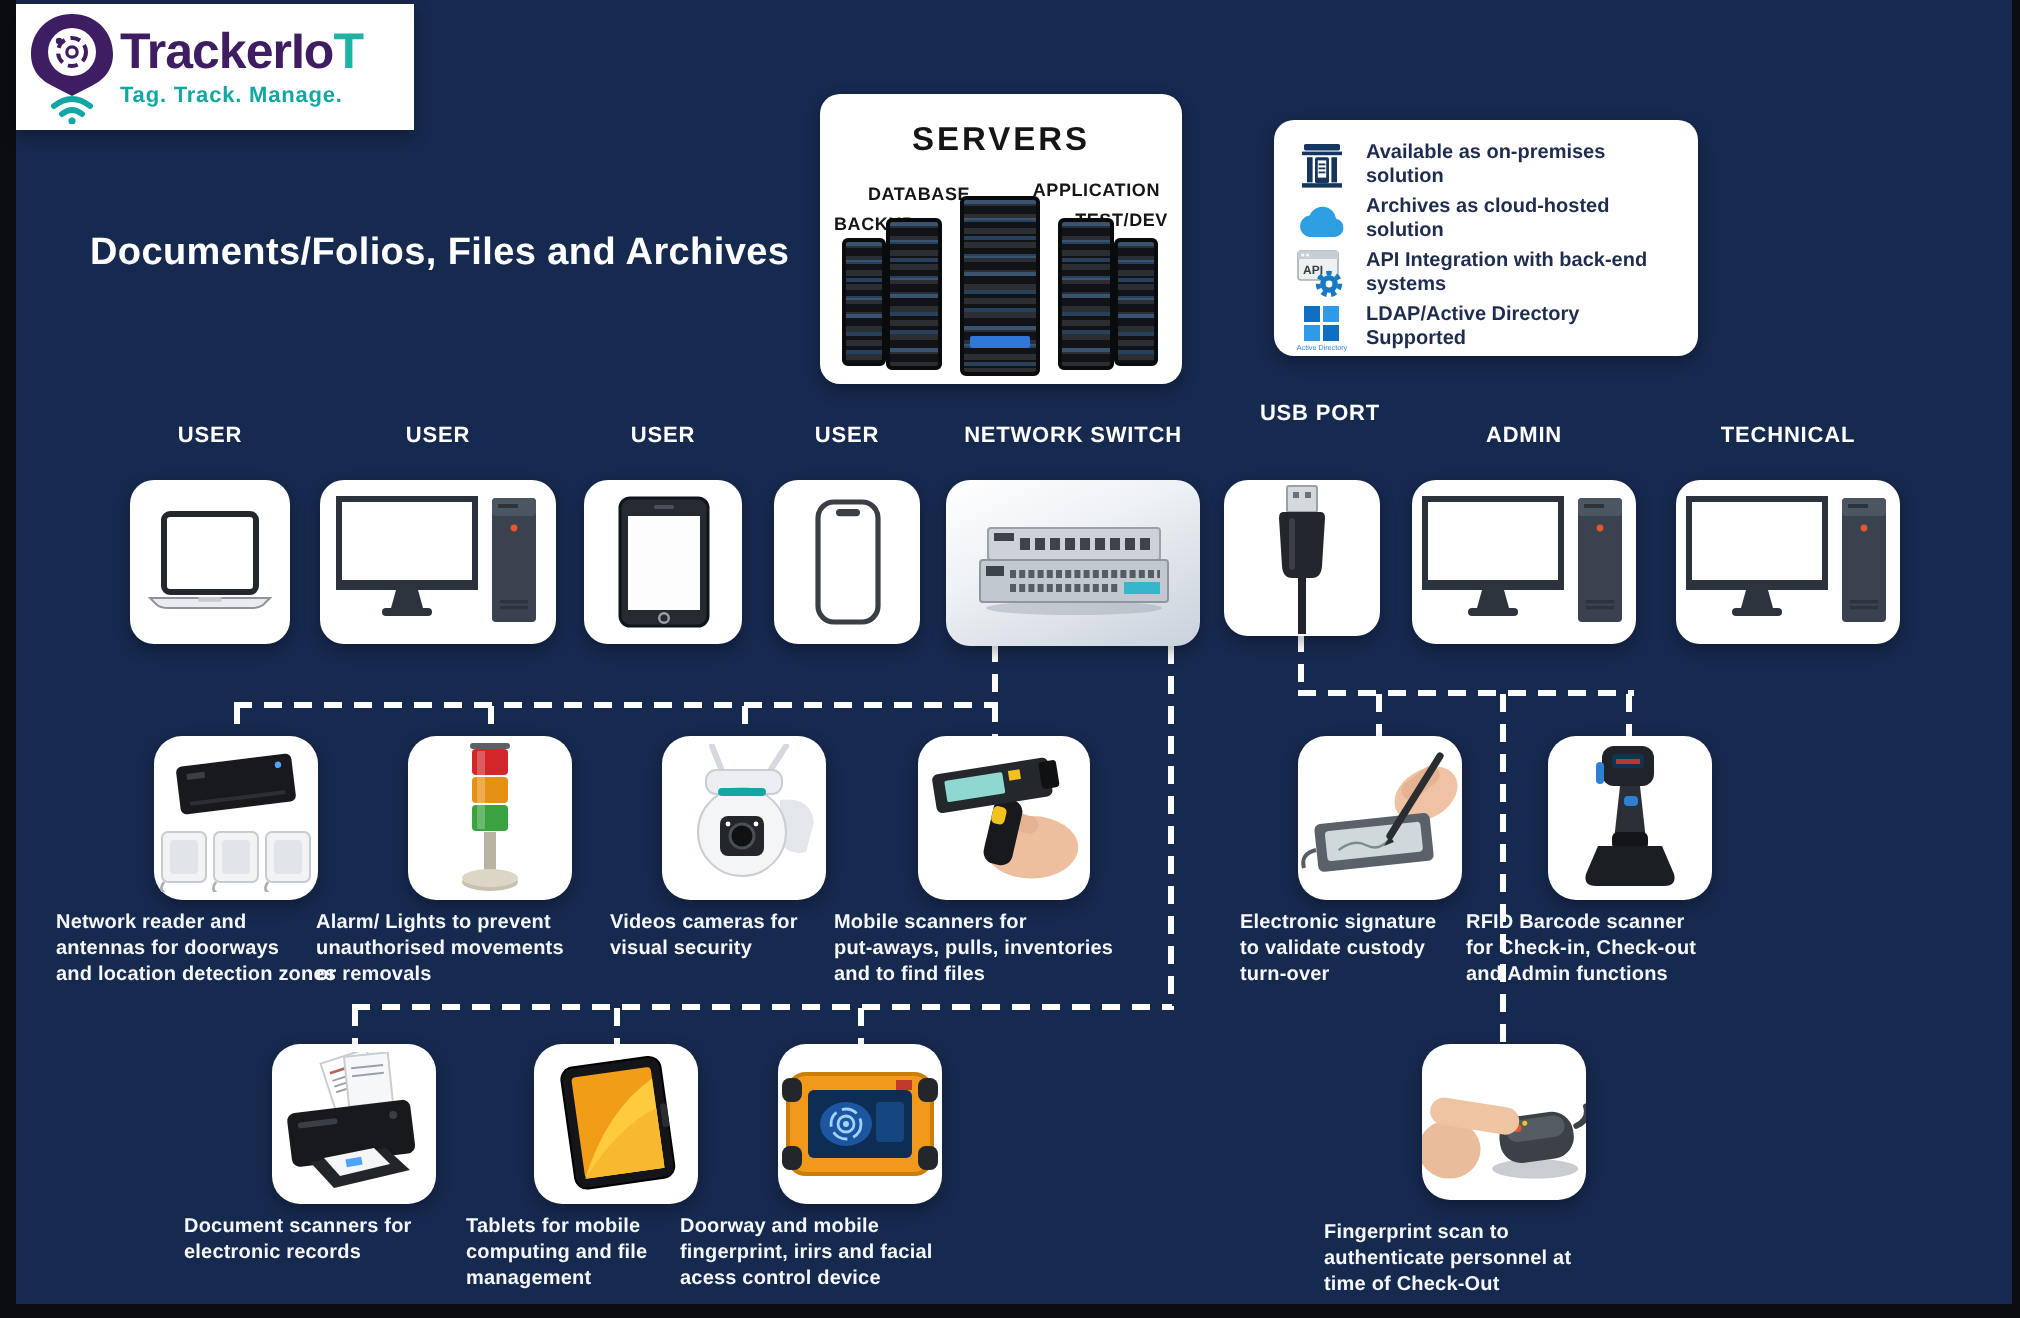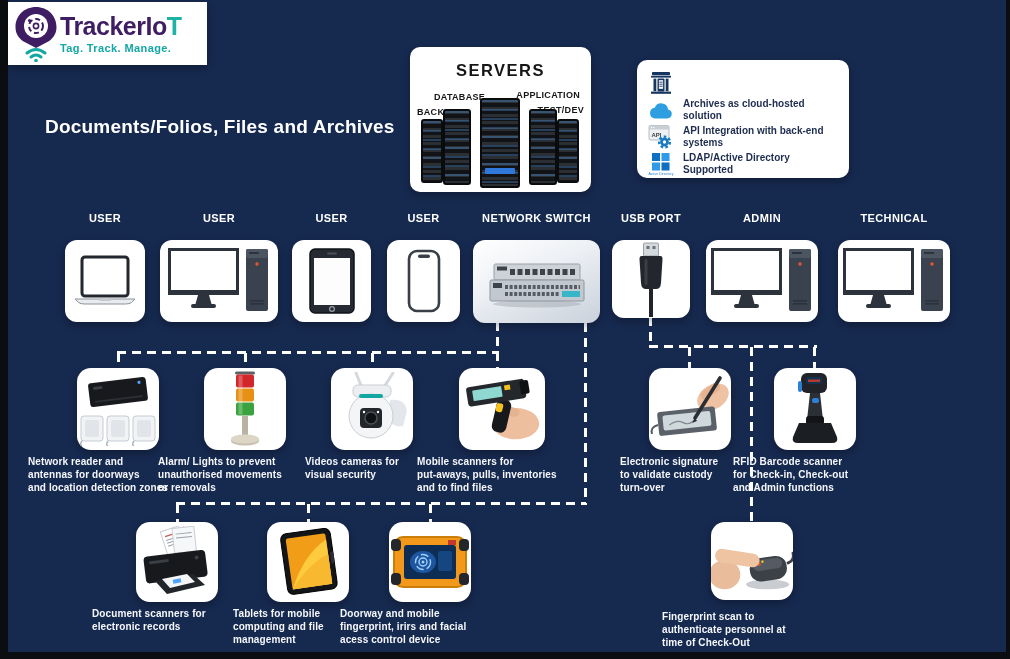--- a/index.html
+++ b/index.html
@@ -104,20 +104,21 @@
         <rect x="4.5" y="7.6" width="2.8" height="12.6" fill="#16355f"></rect>
         <rect x="16.7" y="7.6" width="2.8" height="12.6" fill="#16355f"></rect>
         <rect x="8.5" y="7.6" width="7" height="13" rx="1" fill="#16355f"></rect>
         <rect x="9.9" y="9.2" width="4.2" height="8.6" fill="#ffffff"></rect>
         <line x1="10.3" y1="11.2" x2="13.7" y2="11.2" stroke="#16355f" stroke-width="0.9"></line>
         <line x1="10.3" y1="13.2" x2="13.7" y2="13.2" stroke="#16355f" stroke-width="0.9"></line>
         <line x1="10.3" y1="15.2" x2="13.7" y2="15.2" stroke="#16355f" stroke-width="0.9"></line>
         <rect x="2" y="20.6" width="20" height="2.2" fill="#16355f"></rect>
       </svg>
     </span>
+    <span class="legend-label">Available as on-premises solution</span>
   </div>
   <div class="legend-row">
     <span class="legend-icon">
       <svg width="26" height="22" viewBox="0 0 26 22">
         <path d="M6.6 19.5 h12.6 a4.6 4.6 0 0 0 0.9 -9.1 A6.9 6.9 0 0 0 6.8 8.8 A5.4 5.4 0 0 0 6.6 19.5 Z" fill="#2d9fe0"></path>
       </svg>
     </span>
     <span class="legend-label">Archives as cloud-hosted solution</span>
   </div>
   <div class="legend-row">
@@ -148,21 +149,21 @@
     </span>
     <span class="legend-label">LDAP/Active Directory Supported</span>
   </div>
 </div>
 
 <div class="dev-label" style="left:65px;top:212px;width:80px;">USER</div>
 <div class="dev-label" style="left:160px;top:212px;width:118px;">USER</div>
 <div class="dev-label" style="left:292px;top:212px;width:79px;">USER</div>
 <div class="dev-label" style="left:387px;top:212px;width:73px;">USER</div>
 <div class="dev-label" style="left:463px;top:212px;width:147px;">NETWORK SWITCH</div>
-<div class="dev-label" style="left:612px;top:212px;width:78px;">USB PORT</div>
+<div class="dev-label" style="left:612px;top:201px;width:78px;text-align:right;">USB PORT</div>
 <div class="dev-label" style="left:706px;top:212px;width:112px;">ADMIN</div>
 <div class="dev-label" style="left:838px;top:212px;width:112px;">TECHNICAL</div>
 
 <div class="card" style="left:65px;top:240px;width:80px;height:82px;">
   <svg width="66" height="52" viewBox="0 0 66 52">
     <rect x="10" y="2" width="46" height="39" rx="3" fill="#ffffff" stroke="#23272e" stroke-width="3"></rect>
     <path d="M3 44 h60 l-3.5 3.5 q-2 1.5 -6 1.5 h-41 q-4 0 -6 -1.5 Z" fill="#e9ebee" stroke="#8d939b" stroke-width="1"></path>
     <rect x="27" y="43.5" width="12" height="2.4" rx="1.2" fill="#c6cacf"></rect>
   </svg>
 </div>

